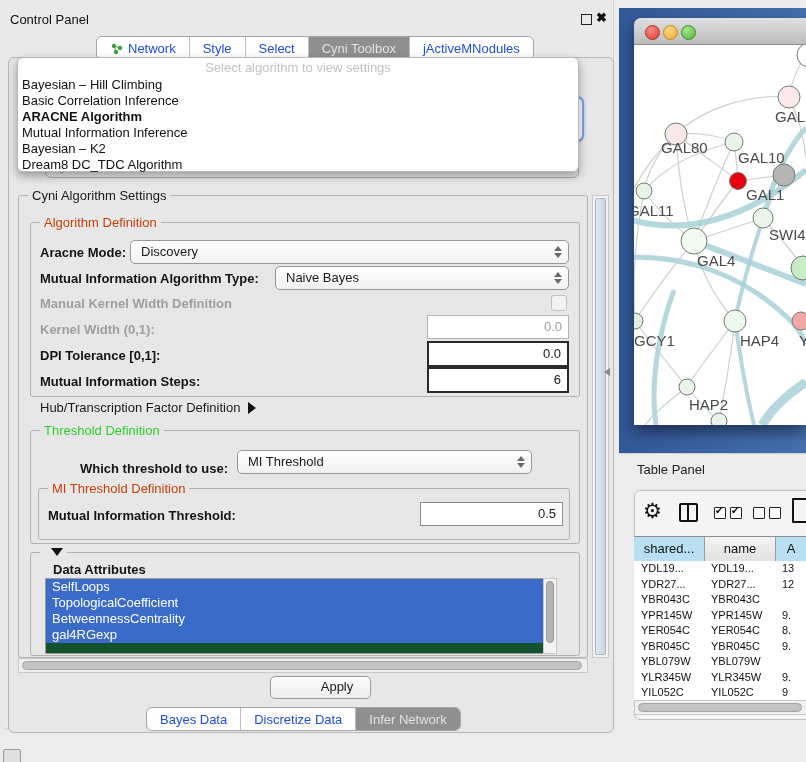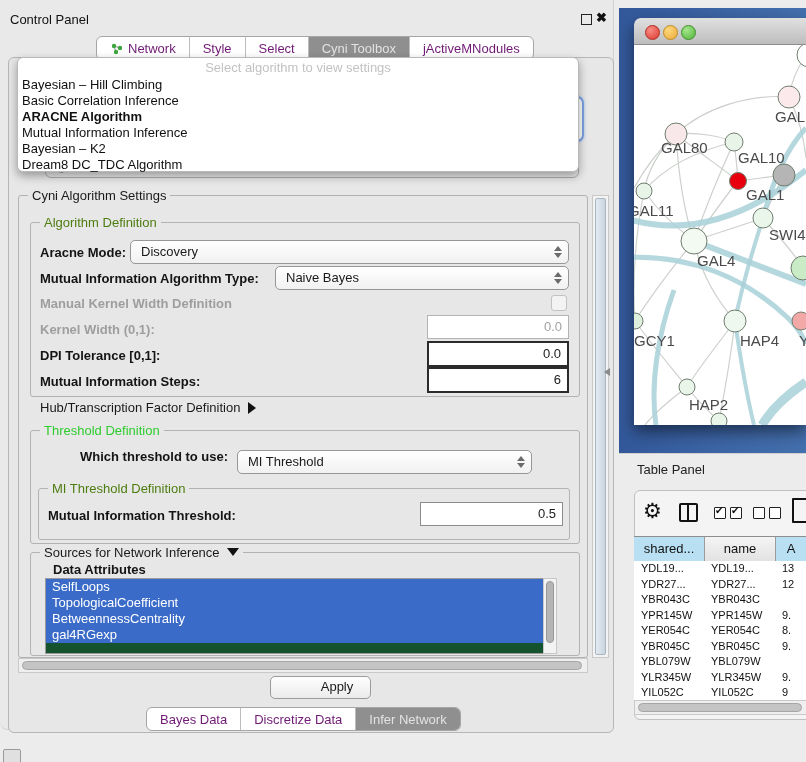--- a/index.html
+++ b/index.html
@@ -5,37 +5,37 @@
   html,body{margin:0;padding:0;background:#ececec;}
   #app{position:relative;width:806px;height:762px;overflow:hidden;background:#ececec;
        font-family:"Liberation Sans",sans-serif;font-size:13px;color:#1a1a1a;}
   .abs{position:absolute;}
   
   .panel-win{left:0;top:8;width:613px;height:729px;background:#e9e9e9;border-right:1px solid #d2d2d2;border-bottom:1px solid #cfcfcf;border-radius:0 0 8px 8px;}
   .titlebar-text{left:10px;top:12px;font-size:13px;color:#111;}
   .float-icon{left:581px;top:14px;width:9px;height:9px;border:1.5px solid #222;background:transparent;}
   .close-icon{left:596px;top:10px;font-size:13px;font-weight:bold;color:#111;}
   .tabbar{left:96px;top:36px;height:22px;display:flex;background:#fff;border:1px solid #a6a6a6;border-radius:6px;overflow:hidden;}
-  .tab{display:flex;align-items:center;gap:5px;padding:0 13px;border-right:1px solid #bdbdbd;color:#701a75;white-space:nowrap;}
+  .tab{display:flex;align-items:center;gap:5px;padding:0 13px;border-right:1px solid #bdbdbd;color:#1d4ed8;white-space:nowrap;}
   .tab:last-child{border-right:none;}
   .tab.sel{background:#8f8f8f;color:#e2e2e2;}
   .content-box{left:8px;top:57px;width:604px;height:674px;background:#e7e7e7;border:1px solid #b6b6b6;border-radius:6px;}
   
   .blue-frag{left:563px;top:96px;width:17px;height:42px;background:#fff;border:2px solid #79a0e0;border-radius:0 7px 7px 0;box-shadow:0 0 3px #9dc0f0;}
   .gal-combo{left:45px;top:148px;width:532px;height:28px;border:1px solid #aeaeae;border-radius:6px;background:#eaeaea;}
   .gal-combo span{position:absolute;left:12px;top:9px;color:#a4a4a4;}
   
   .popup{left:17px;top:57px;width:560px;height:113px;background:#fff;border:1px solid #b9b9b9;border-radius:6px;box-shadow:0 4px 10px rgba(0,0,0,.35);z-index:30;}
   .popup .ph{height:17px;text-align:center;color:#c2c2c2;padding-top:2px;}
   .popup .opt{height:16px;line-height:16px;padding-left:4px;color:#101010;}
   .popup .opt.bold{font-weight:bold;}
   
   .group{border:1px solid #b2b2b2;border-radius:3px;}
   .gtitle{position:absolute;top:-8px;left:9px;background:#e7e7e7;padding:0 4px;font-size:13px;white-space:nowrap;}
-  .blue-t{color:#4d7c0f;}
+  .blue-t{color:#c2410c;}
   .green-t{color:#2ecc2e;}
   .lbl{font-weight:bold;color:#141414;white-space:nowrap;}
   .lbl.dis{color:#9e9e9e;}
   .combo{background:linear-gradient(#ffffff,#f1f1f1);border:1px solid #979797;border-radius:5px;height:22px;line-height:22px;}
   .combo .ctext{position:absolute;left:10px;top:0;}
   .spin{position:absolute;right:6px;top:4px;width:8px;height:14px;}
   .spin::before{content:"";position:absolute;left:0;top:1px;border-left:4px solid transparent;border-right:4px solid transparent;border-bottom:5px solid #6b6b6b;}
   .spin::after{content:"";position:absolute;left:0;bottom:1px;border-left:4px solid transparent;border-right:4px solid transparent;border-top:5px solid #6b6b6b;}
   .field{background:#fff;text-align:right;padding-right:6px;line-height:22px;height:22px;}
   .f-strong{border:2px solid #2b2b2b;}
@@ -147,33 +147,33 @@
     <div class="abs lbl" style="left:40px;top:374px;">Mutual Information Steps:</div>
     <div class="abs field f-strong" style="left:427px;top:367px;width:132px;">6</div>
 
     <div class="abs" style="left:40px;top:400px;">
       <span>Hub/Transcription Factor Definition</span><span class="tri-right"></span>
     </div>
 
     <div class="abs group" style="left:30px;top:430px;width:548px;height:112px;">
       <span class="gtitle green-t">Threshold Definition</span>
     </div>
-    <div class="abs lbl" style="left:80px;top:449px;">Which threshold to use:</div>
+    <div class="abs lbl" style="left:80px;top:461px;">Which threshold to use:</div>
     <div class="abs combo" style="left:237px;top:450px;width:293px;">
       <span class="ctext">MI Threshold</span>
       <span class="spin"></span>
     </div>
     <div class="abs group" style="left:38px;top:488px;width:530px;height:50px;">
       <span class="gtitle blue-t">MI Threshold Definition</span>
     </div>
     <div class="abs lbl" style="left:48px;top:508px;">Mutual Information Threshold:</div>
     <div class="abs field f-norm" style="left:420px;top:502px;width:135px;">0.5</div>
 
     <div class="abs group" style="left:30px;top:552px;width:548px;height:102px;">
-      <span class="gtitle"><span>Sources for Network Inference</span><span class="tri-down"></span></span>
+      <span class="gtitle"><span class="tri-down"></span></span>
     </div>
     <div class="abs lbl" style="left:36px;top:562px;padding-left:17px;">Data Attributes</div>
     <div class="abs list" style="left:45px;top:578px;width:510px;height:74px;" id="sources-list">
         <div class="item">SelfLoops</div>
         <div class="item">TopologicalCoefficient</div>
         <div class="item">BetweennessCentrality</div>
         <div class="item">gal4RGexp</div>
       </div>
     <div class="abs vsb" style="left:543px;top:578px;width:12px;height:74px;">
       <span class="thumb abs" style="top:2px;height:60px;background:#b5b5b5;border:1px solid #999;border-radius:5px;"></span>

